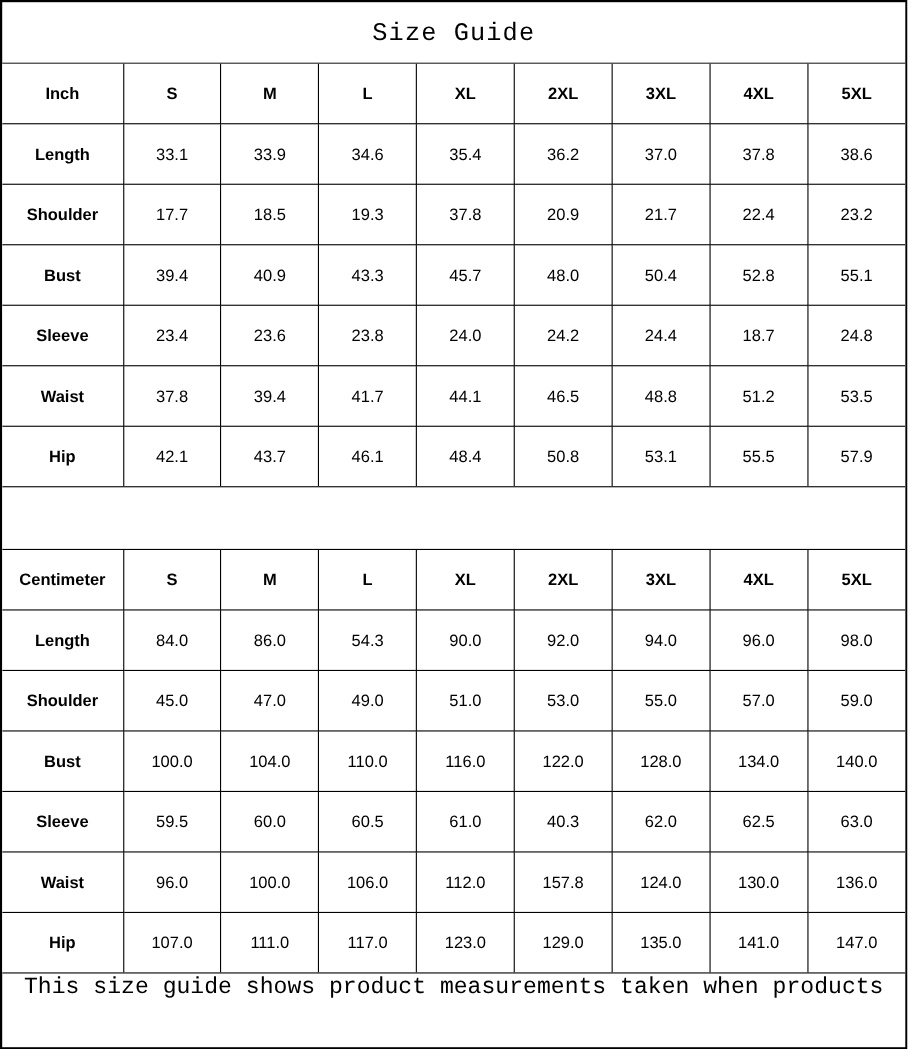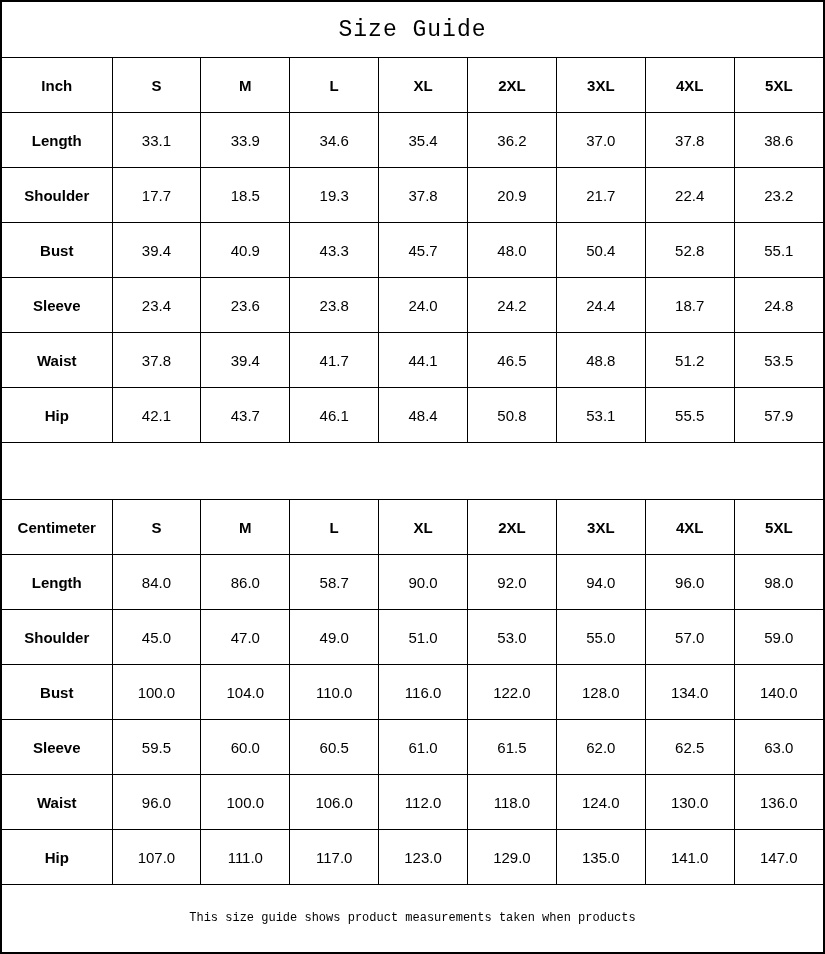--- a/index.html
+++ b/index.html
@@ -56,23 +56,22 @@
     border-top: 1.5px solid #000000;
     border-bottom: 1.5px solid #000000;
     background: #ffffff;
   }
   .footer-row {
     flex: 1 1 auto;
     border-top: 1.5px solid #000000;
     display: flex;
     flex-direction: column;
     align-items: center;
-    justify-content: center;
     font-family: "Liberation Mono", "DejaVu Sans Mono", monospace;
-    font-size: 12px;
+    font-size: 21px;
     line-height: 1.35;
     text-align: center;
   }
 </style>
 </head>
 <body>
 
 <div class="page">
 
   <div class="title-row">Size Guide</div>
@@ -197,21 +196,21 @@
           <th>3XL</th>
           <th>4XL</th>
           <th>5XL</th>
         </tr>
       </thead>
       <tbody>
         <tr>
           <th>Length</th>
           <td>84.0</td>
           <td>86.0</td>
-          <td>58.7</td>
+          <td>54.3</td>
           <td>90.0</td>
           <td>92.0</td>
           <td>94.0</td>
           <td>96.0</td>
           <td>98.0</td>
         </tr>
         <tr>
           <th>Shoulder</th>
           <td>45.0</td>
           <td>47.0</td>
@@ -232,32 +231,32 @@
           <td>128.0</td>
           <td>134.0</td>
           <td>140.0</td>
         </tr>
         <tr>
           <th>Sleeve</th>
           <td>59.5</td>
           <td>60.0</td>
           <td>60.5</td>
           <td>61.0</td>
-          <td>61.5</td>
+          <td>40.3</td>
           <td>62.0</td>
           <td>62.5</td>
           <td>63.0</td>
         </tr>
         <tr>
           <th>Waist</th>
           <td>96.0</td>
           <td>100.0</td>
           <td>106.0</td>
           <td>112.0</td>
-          <td>118.0</td>
+          <td>157.8</td>
           <td>124.0</td>
           <td>130.0</td>
           <td>136.0</td>
         </tr>
         <tr>
           <th>Hip</th>
           <td>107.0</td>
           <td>111.0</td>
           <td>117.0</td>
           <td>123.0</td>

